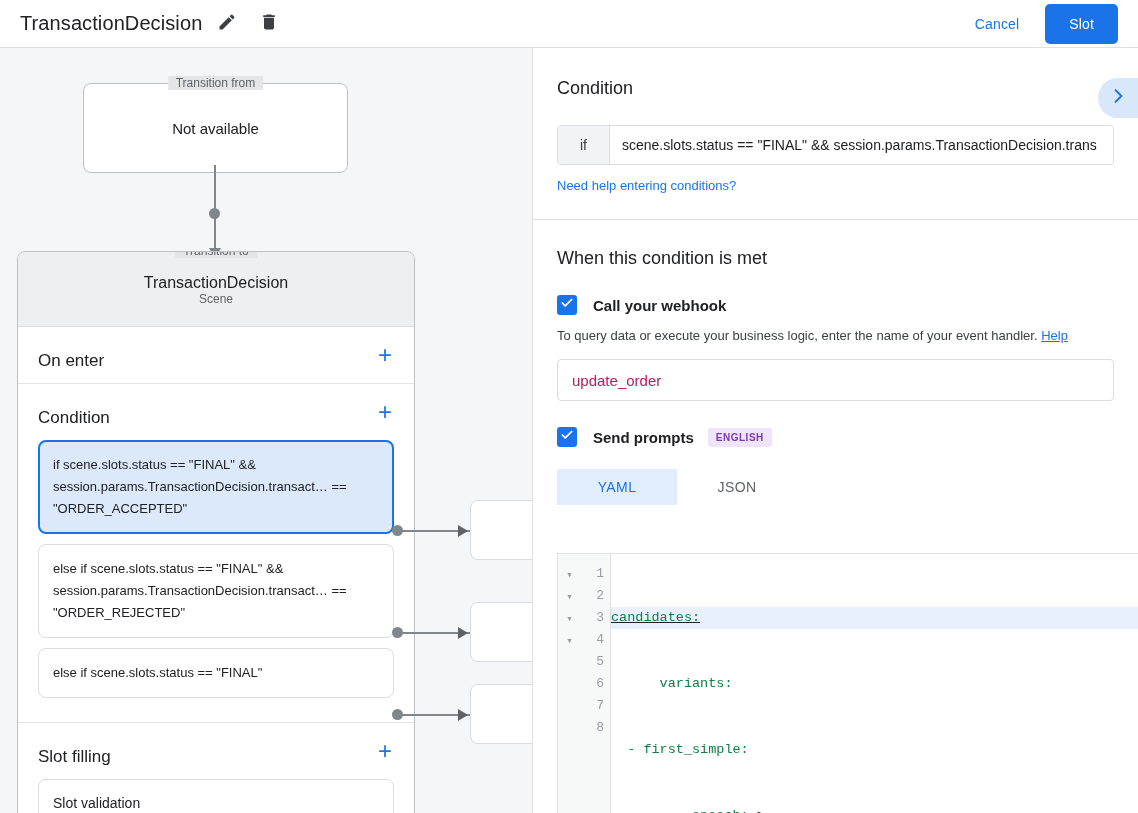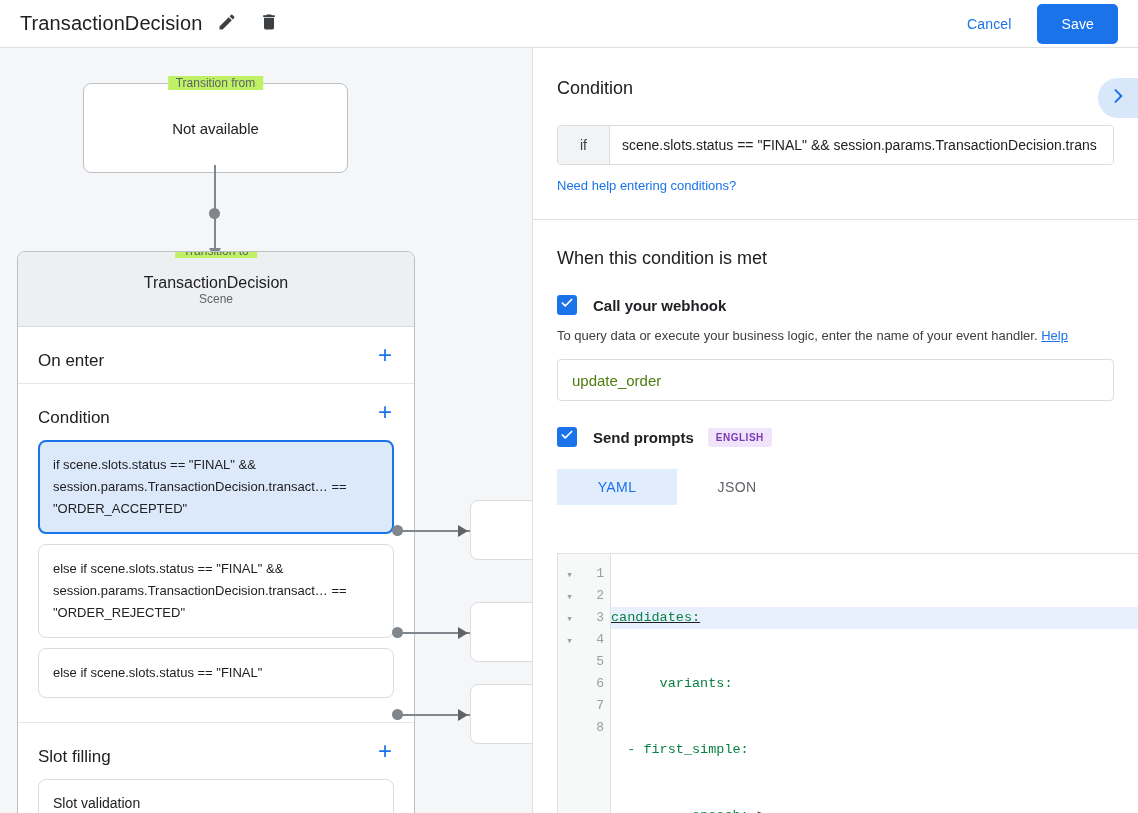--- a/index.html
+++ b/index.html
@@ -53,21 +53,21 @@
   }
 
   .fieldcard {
     position: absolute;
     border: 1px solid #bdc1c6;
     border-radius: 8px;
     background: #ffffff;
   }
   .fieldcard .legend {
     position: absolute; top: -8px; left: 50%; transform: translateX(-50%);
-    background: #bef264; padding: 0 8px;
+    background: #e5e5e5; padding: 0 8px;
     font-size: 12px; color: #5f6368; white-space: nowrap;
   }
 
   
   #tfrom {
     left: 83px; top: 35px; width: 265px; height: 90px;
     display: flex; align-items: center; justify-content: center;
   }
   #tfrom .body { font-size: 15px; color: #202124; }
 
@@ -219,21 +219,21 @@
   }
   .desc {
     font-size: 13px; color: #3c4043; margin-top: 11px; line-height: 19px;
   }
   .desc a { color: #1a73e8; text-decoration: underline; cursor: pointer; margin-top: 36px; }
   .desc a.nounder { text-decoration: none; }
 
   .wh-input {
     margin-top: 14px; width: 100%; height: 42px;
     border: 1px solid #dadce0; border-radius: 4px;
-    padding: 0 14px; font-size: 15px; color: #4d7c0f;
+    padding: 0 14px; font-size: 15px; color: #be185d;
     font-family: "Liberation Sans", sans-serif; outline: none;
     background: #ffffff;
   }
 
   .tabs { display: flex; margin-top: 22px; }
   .tab {
     width: 120px; height: 36px;
     display: flex; align-items: center; justify-content: center;
     font-size: 14px; color: #5f6368; cursor: pointer;
     letter-spacing: .4px;
@@ -297,21 +297,21 @@
     <span>
       <svg width="20" height="20" viewBox="0 0 24 24" fill="#3c4043">
         <path d="M6 19a2 2 0 002 2h8a2 2 0 002-2V7H6v12zM19 4h-3.5l-1-1h-5l-1 1H5v2h14V4z"></path>
       </svg>
     </span>
   </div>
 
   <div class="hdr-spacer"></div>
 
   <button class="cancel-btn">Cancel</button>
-  <button class="save-btn">Save</button>
+  <button class="save-btn">Slot</button>
 </div>
 
 <div class="canvas">
 
   <div class="fieldcard" id="tfrom">
     <span class="legend">Transition from</span>
     <span class="body">Not available</span>
   </div>
 
   <div class="arrow-line"></div>

